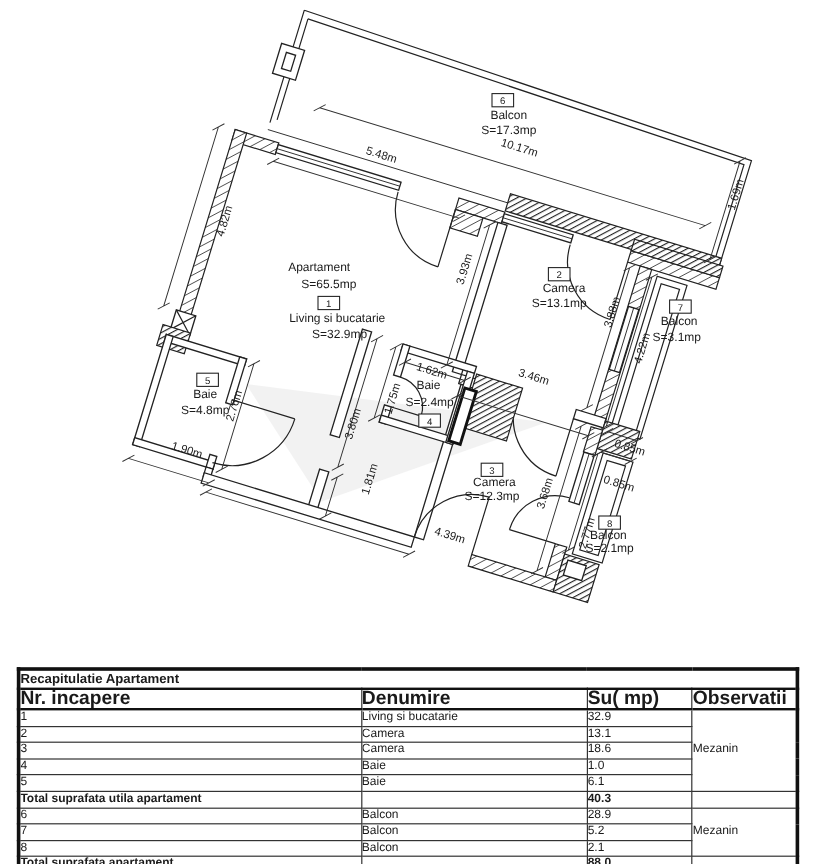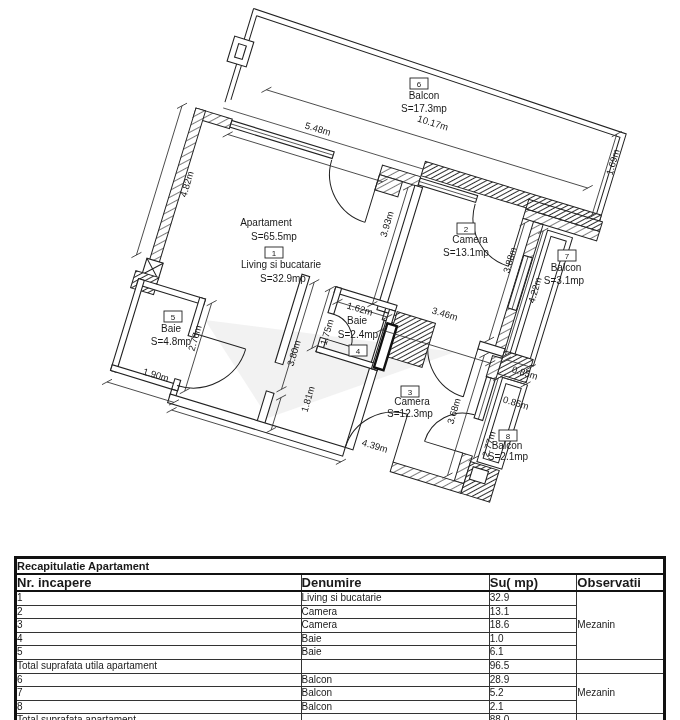--- a/index.html
+++ b/index.html
@@ -17,23 +17,23 @@
   .numtxt{font-size:8px;}
   .apttxt{font-size:10px;}
   
   #tablewrap{position:absolute;left:14px;top:556px;width:652px;}
   table.recap{border-collapse:collapse;width:652px;table-layout:fixed;
     border:3px solid #111;font-size:10px;}
   table.recap td,table.recap th{border:1px solid #333;text-align:left;
     padding:0;height:12.6px;line-height:12.6px;overflow:hidden;white-space:nowrap;}
   table.recap .titlecell{font-weight:bold;font-size:11px;height:14px;line-height:14px;
     border-bottom:2px solid #111;}
-  table.recap th{font-weight:bold;font-size:13px;height:15px;line-height:15px;
+  table.recap th{font-weight:bold;font-size:16px;height:15px;line-height:15px;
     border-bottom:2px solid #111;}
-  table.recap .b{font-weight:normal;}
+  table.recap .b{font-weight:bold;}
 </style>
 </head>
 <body>
 <div id="stage">
 
 
 
 <svg id="plan-svg" width="680" height="552" viewBox="0 0 680 552">
   <defs>
     <pattern id="hatch" width="6" height="6" patternUnits="userSpaceOnUse" patternTransform="rotate(45)">
@@ -244,21 +244,21 @@
             <td>1.0</td>
           </tr>
           <tr>
             <td>5</td>
             <td>Baie</td>
             <td>6.1</td>
           </tr>
           <tr>
             <td class="b">Total suprafata utila apartament</td>
             <td></td>
-            <td class="b">96.5</td>
+            <td class="b">40.3</td>
             <td></td>
           </tr>
           <tr>
             <td>6</td>
             <td>Balcon</td>
             <td>28.9</td>
             <td rowspan="3">Mezanin</td>
           </tr>
           <tr>
             <td>7</td>

